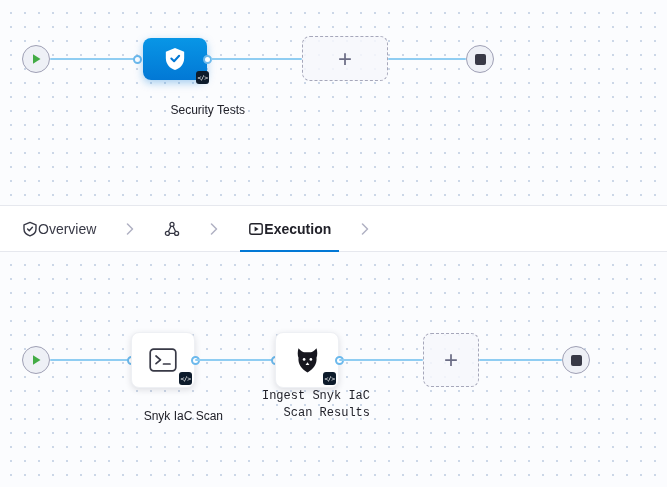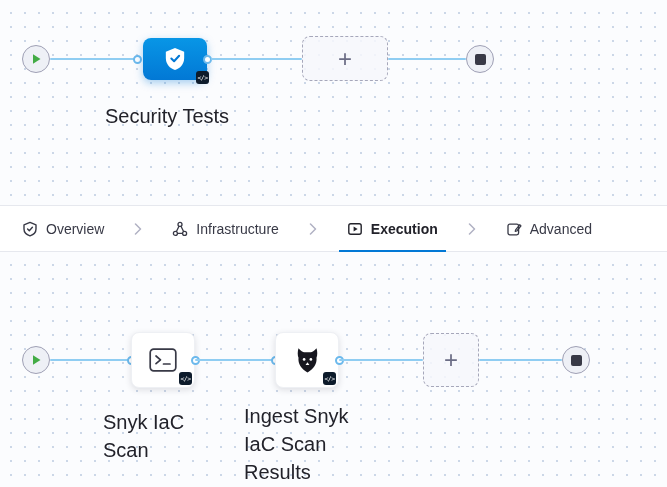--- a/index.html
+++ b/index.html
@@ -47,28 +47,28 @@
     font-family:"DejaVu Sans Mono", monospace; font-size:6.5px; letter-spacing:-0.5px;
     display:flex; align-items:center; justify-content:center; }
   .step-node .code-badge { right:2px; bottom:2px; }
 
   
   .add-box { position:absolute; border:1.6px dashed #a6a7ba; border-radius:8px;
     background:rgba(246,247,251,0.85); display:flex; align-items:center; justify-content:center;
     cursor:pointer; }
   .add-box .plus { font-size:24px; font-weight:300; color:#6b6d85; line-height:1; }
 
-  .node-label { position:absolute; font-size:20px; color:#22222a; text-align:left; line-height:1.4; }
+  .node-label { position:absolute; font-size:12px; color:#22222a; text-align:right; line-height:1.4; }
   .node-label.add { color:#383946; }
 
   
   .tabbar { position:absolute; top:205px; left:0; right:0; height:47px; background:#fff;
     border-top:1px solid #e6e8ee; border-bottom:1px solid #e6e8ee;
     display:flex; align-items:center; padding:0 14px; }
-  .tab { position:relative; height:100%; display:flex; align-items:center; gap:8px;
+  .tab { position:relative; height:100%; display:flex; align-items:center; gap:0;
     padding:0 8px; font-size:14px; color:#383946; cursor:pointer; white-space:nowrap; }
   .tab svg { flex:0 0 auto; }
   .tab.selected { color:#22222a; font-weight:bold;align-items:center; }
   .tab.selected::after { content:""; position:absolute; left:0; right:0; bottom:-1px;
     height:2px; background:#0278d5; }
   .tab-sep { margin:0 22px; display:flex; align-items:center; }
 </style>
 </head>
 <body>
 
@@ -125,21 +125,20 @@
         </svg>
     </span>
 
     <div class="tab">
       <svg width="16" height="16" viewBox="0 0 16 16">
         <circle cx="8" cy="3.4" r="2" fill="none" stroke="currentColor" stroke-width="1.3"></circle>
         <circle cx="3.4" cy="12.4" r="2" fill="none" stroke="currentColor" stroke-width="1.3"></circle>
         <circle cx="12.6" cy="12.4" r="2" fill="none" stroke="currentColor" stroke-width="1.3"></circle>
         <path d="M7 5.2 L4.3 10.7 M9 5.2 L11.7 10.7 M5.4 12.4 H10.6" stroke="currentColor" stroke-width="1.3" fill="none"></path>
       </svg>
-      <span>Infrastructure</span>
     </div>
 
     <span class="tab-sep">
       <svg width="8" height="12" viewBox="0 0 8 12">
           <path d="M1.5 1 L6.5 6 L1.5 11" stroke="#b0b1c3" stroke-width="1.5" fill="none" stroke-linecap="round" stroke-linejoin="round"></path>
         </svg>
     </span>
 
     <div class="tab selected">
       <svg width="16" height="16" viewBox="0 0 16 16">
@@ -148,27 +147,20 @@
       </svg>
       <span>Execution</span>
     </div>
 
     <span class="tab-sep">
       <svg width="8" height="12" viewBox="0 0 8 12">
           <path d="M1.5 1 L6.5 6 L1.5 11" stroke="#b0b1c3" stroke-width="1.5" fill="none" stroke-linecap="round" stroke-linejoin="round"></path>
         </svg>
     </span>
 
-    <div class="tab">
-      <svg width="16" height="16" viewBox="0 0 16 16">
-        <rect x="2" y="3.2" width="10.6" height="10.6" rx="1.8" fill="none" stroke="currentColor" stroke-width="1.3"></rect>
-        <path d="M9.6 8.8 L13.8 3.6 L15 4.8 L10.8 10 L9.2 10.4 Z" fill="none" stroke="currentColor" stroke-width="1.2" stroke-linejoin="round"></path>
-      </svg>
-      <span>Advanced</span>
-    </div>
   </div>
 
   <div class="canvas canvas-bottom">
 
     <div class="circle-node" style="left:22px; top:94px;">
       <svg width="11" height="12" viewBox="0 0 10 12">
         <path d="M1.5 1.2 L9 6 L1.5 10.8 Z" fill="#42ab45"></path>
       </svg>
     </div>
 
@@ -205,16 +197,16 @@
       <span class="plus">+</span>
     </div>
 
     <div class="edge" style="left:479px; top:107px; width:83px;"></div>
 
     <div class="circle-node" style="left:562px; top:94px;">
       <span class="stop-square"></span>
     </div>
 
     <div class="node-label" style="left:103px; top:156px; width:120px;">Snyk IaC Scan</div>
-    <div class="node-label" style="left:244px; top:150px; width:126px;">Ingest Snyk IaC Scan Results</div>
+    <div class="node-label" style="left:244px; top:136px; width:126px;font-family:Liberation Mono, monospace;">Ingest Snyk IaC Scan Results</div>
   </div>
 
 </div>
 
 </body></html>

